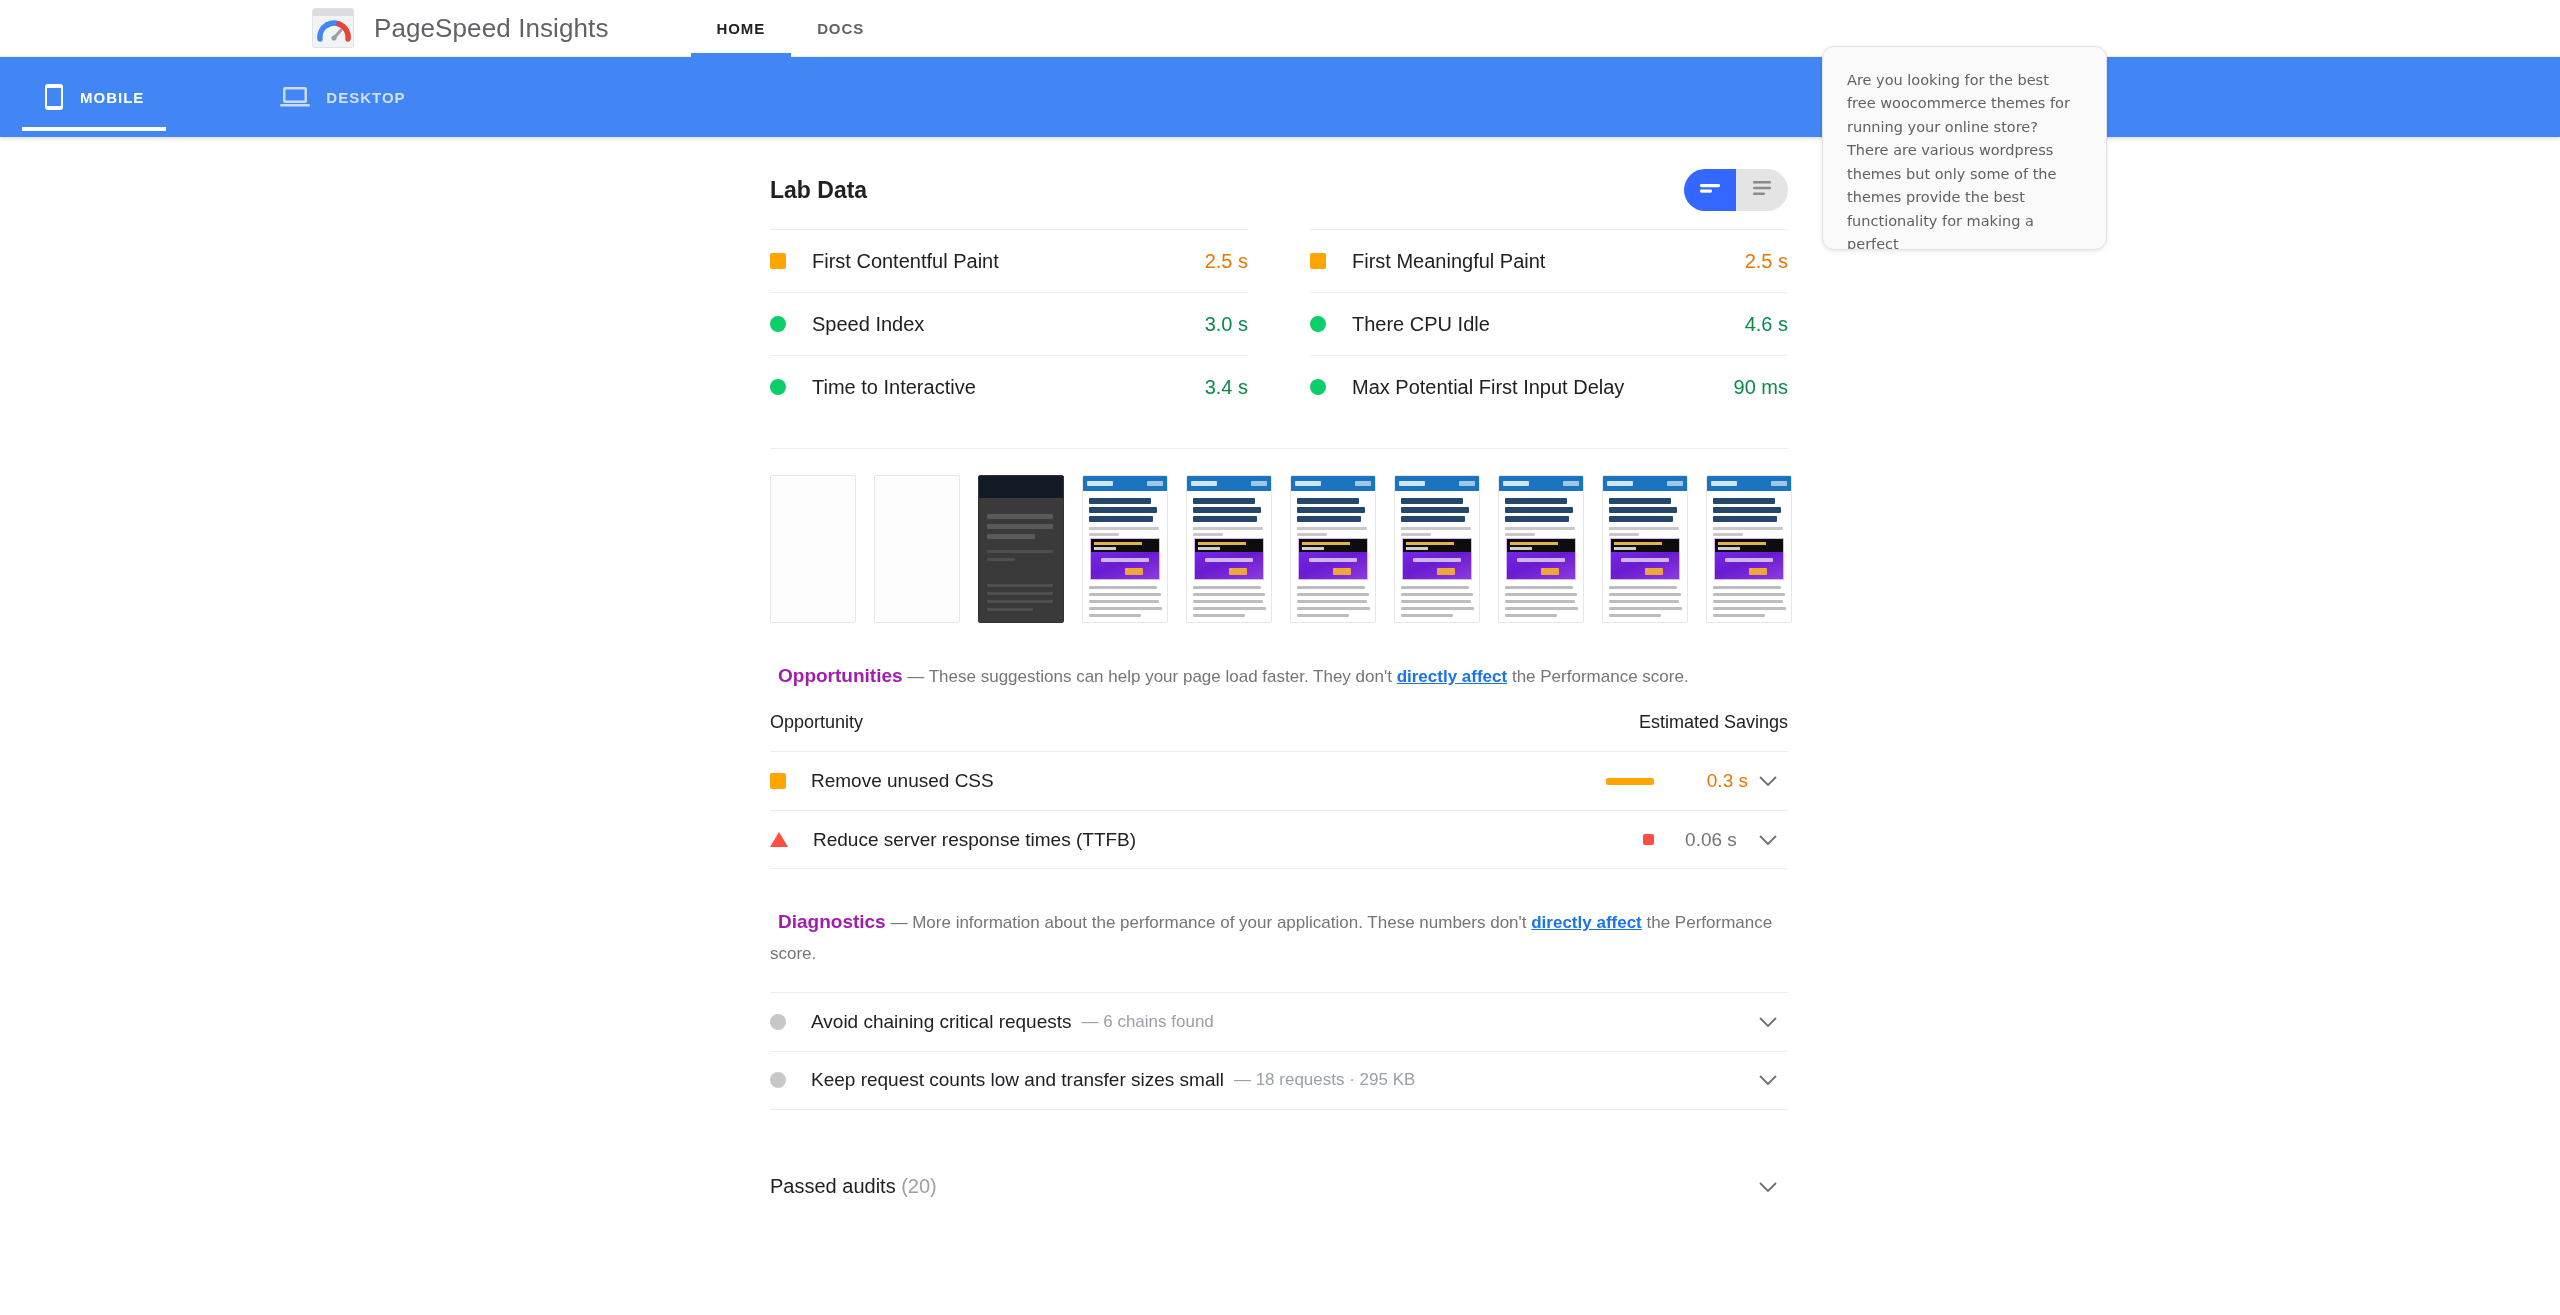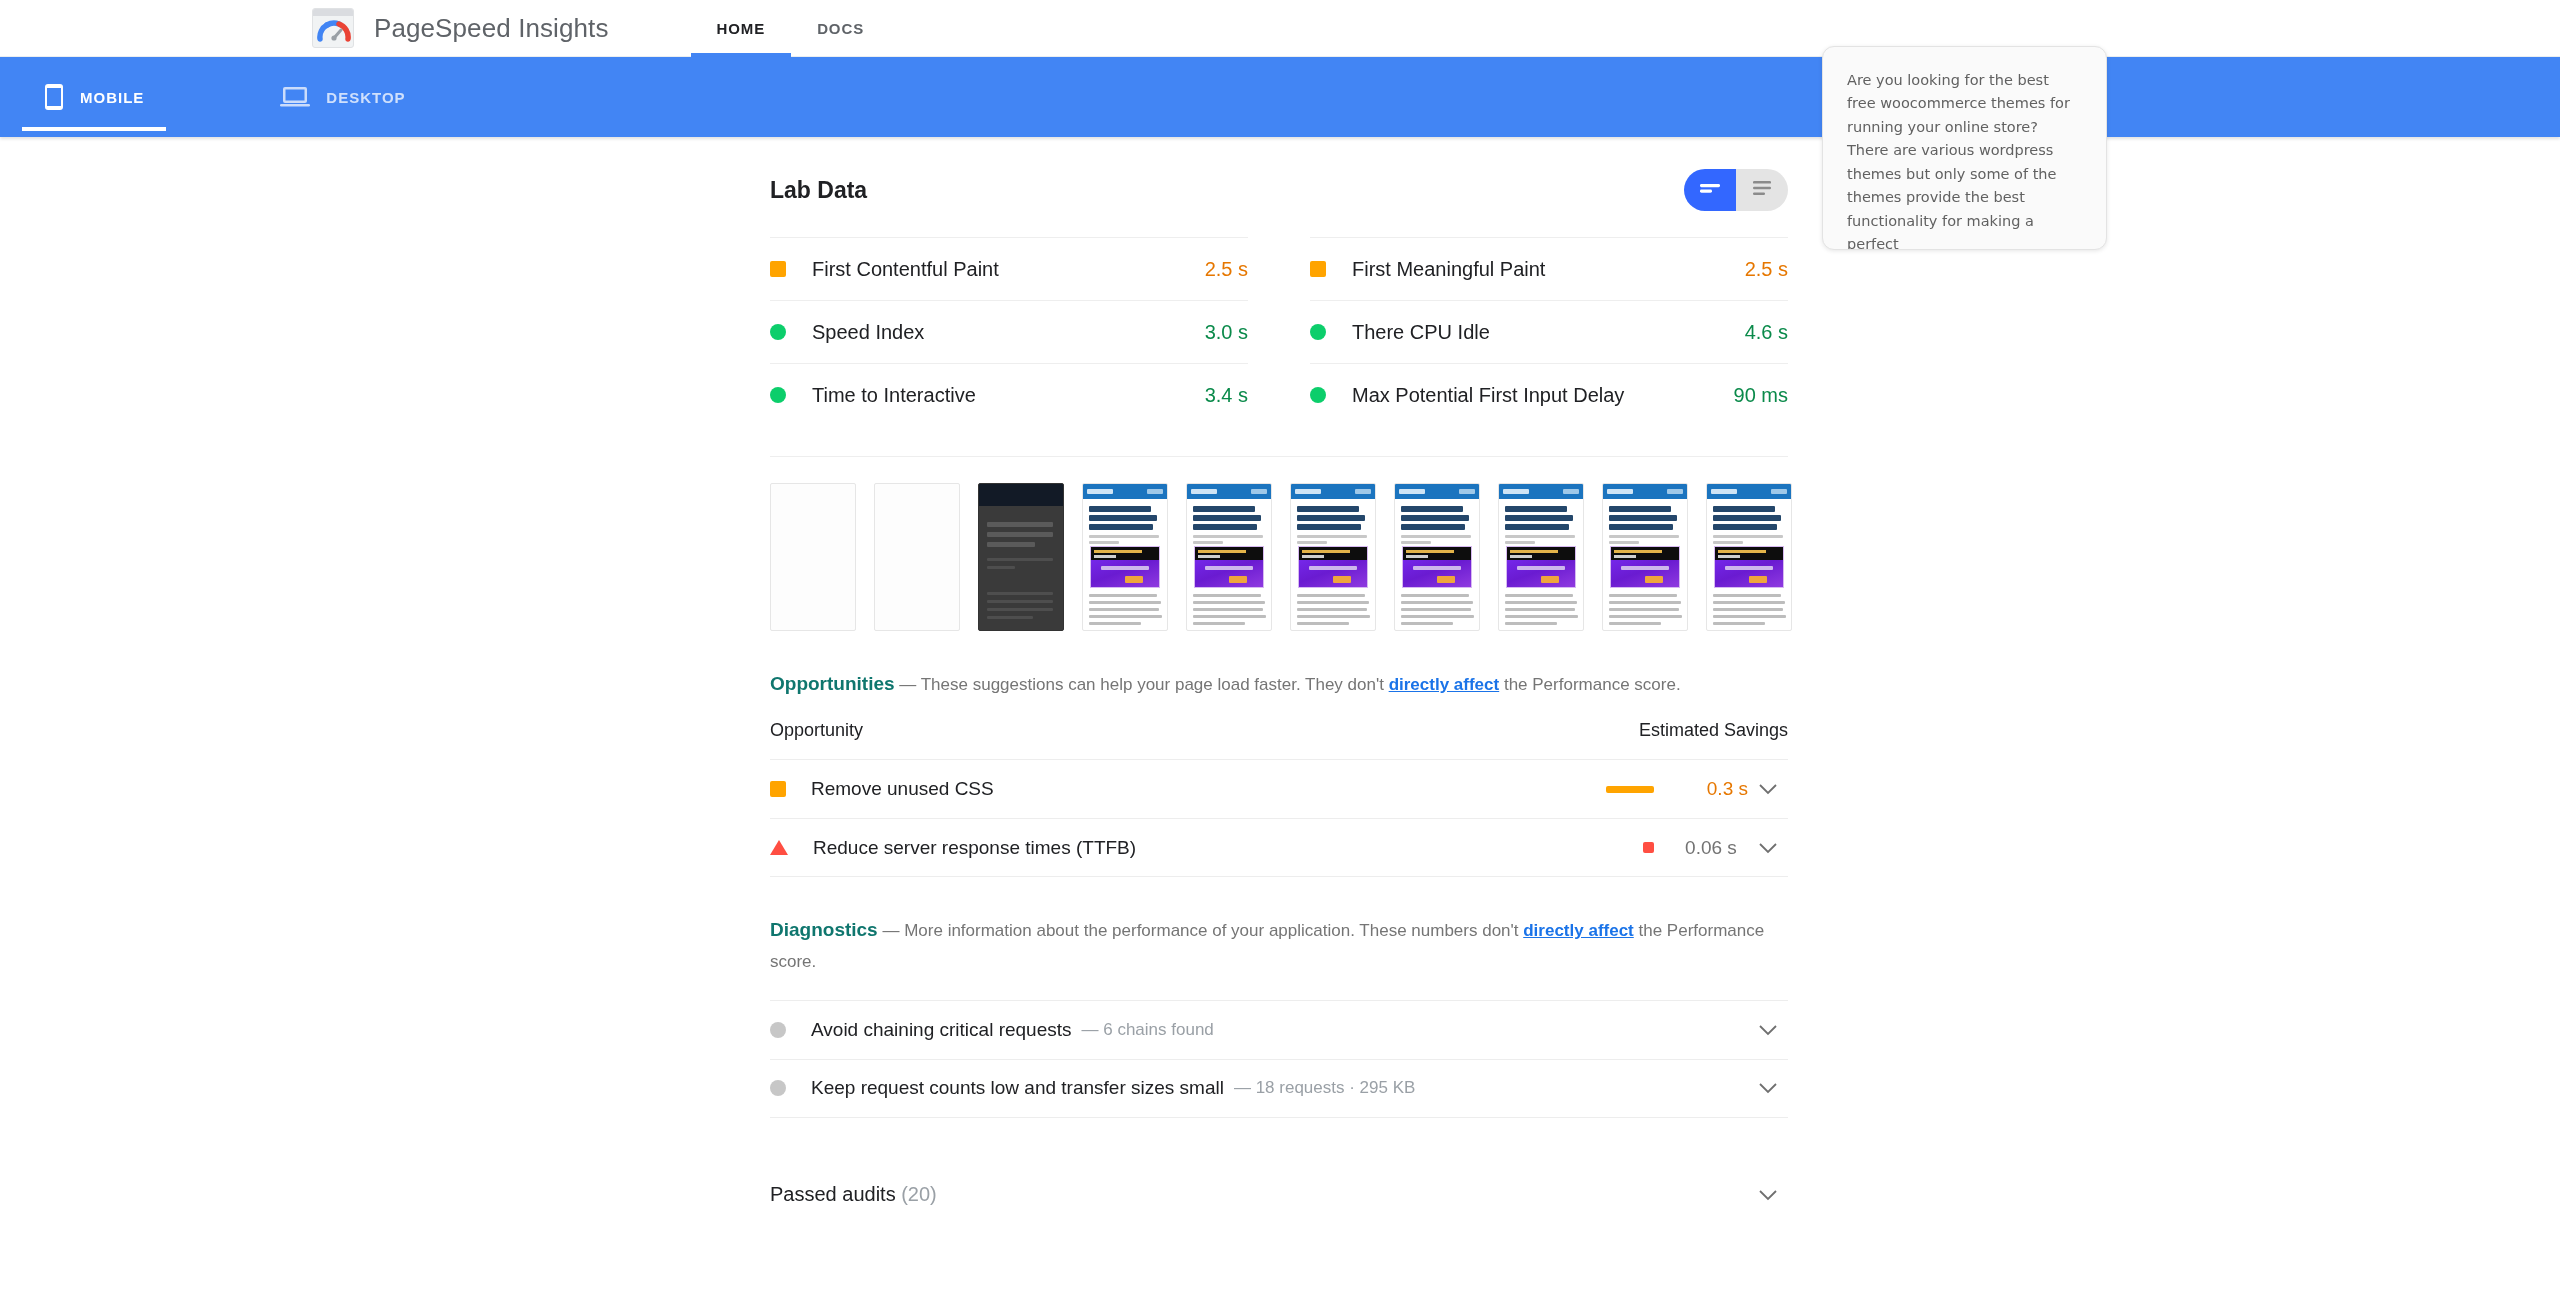--- a/index.html
+++ b/index.html
@@ -89,21 +89,21 @@
   .view-toggle .seg {
     width: 52px; height: 42px; display: flex; align-items: center; justify-content: center;
     cursor: pointer;
   }
   .view-toggle .seg.active { background: #3367ff; }
   .view-toggle .seg.idle { background: #e4e4e4; }
 
   
   .metric-grid {
     display: grid; grid-template-columns: 1fr 1fr; column-gap: 62px;
-    margin-top: 16px;
+    margin-top: 8px;
   }
   .metric-row {
     display: flex; align-items: center; height: 63px;
     border-top: 1px solid #eeeeee;
   }
   .metric-row .dot { width: 16px; height: 16px; flex: 0 0 16px; }
   .metric-row .dot.square { background: #ffa400; border-radius: 2px; }
   .metric-row .dot.circle { background: #0cce6b; border-radius: 50%; }
   .metric-row .mlabel {
     margin-left: 26px; font-size: 20px; color: #202124; flex: 1 1 auto;
@@ -146,21 +146,21 @@
   .frame .banner .bt { position:absolute; top:0; left:0; right:0; height:13px; background:#0d0d0d; }
   .frame .banner .bt:before { content:""; position:absolute; left:3px; top:3px; width:48px; height:3px; background:#e3b34a; }
   .frame .banner .bt:after  { content:""; position:absolute; left:3px; top:8px; width:22px; height:3px; background:#cfcfcf; }
   .frame .banner .bl { position:absolute; left:10px; right:10px; top:19px; height:4px; background:#cdb6ec; border-radius:1px; }
   .frame .banner .btn { position:absolute; left:34px; bottom:4px; width:18px; height:7px; background:#efa63c; border-radius:1px; }
   .frame .bx { position:absolute; left:6px; height:3px; background:#bdbdbd; border-radius:1px; }
 
   
   .sec { margin-top: 36px; }
   .sec-desc { font-size: 17px; line-height: 1.8; color: #757575; }
-  .sec-desc b { color: #0f766e; font-size: 19px; font-weight: bold; }
+  .sec-desc b { color: #a21caf; font-size: 19px; font-weight: bold; margin-left: 8px; }
   .sec-desc .lnk { color: #1a73e8; font-weight: 700; }
 
   .tbl-head {
     display: flex; justify-content: space-between; align-items: center;
     height: 58px; font-size: 18px; color: #202124;
   }
 
   .audit-row {
     display: flex; align-items: center; height: 59px;
     border-top: 1px solid #ededed; cursor: pointer;

